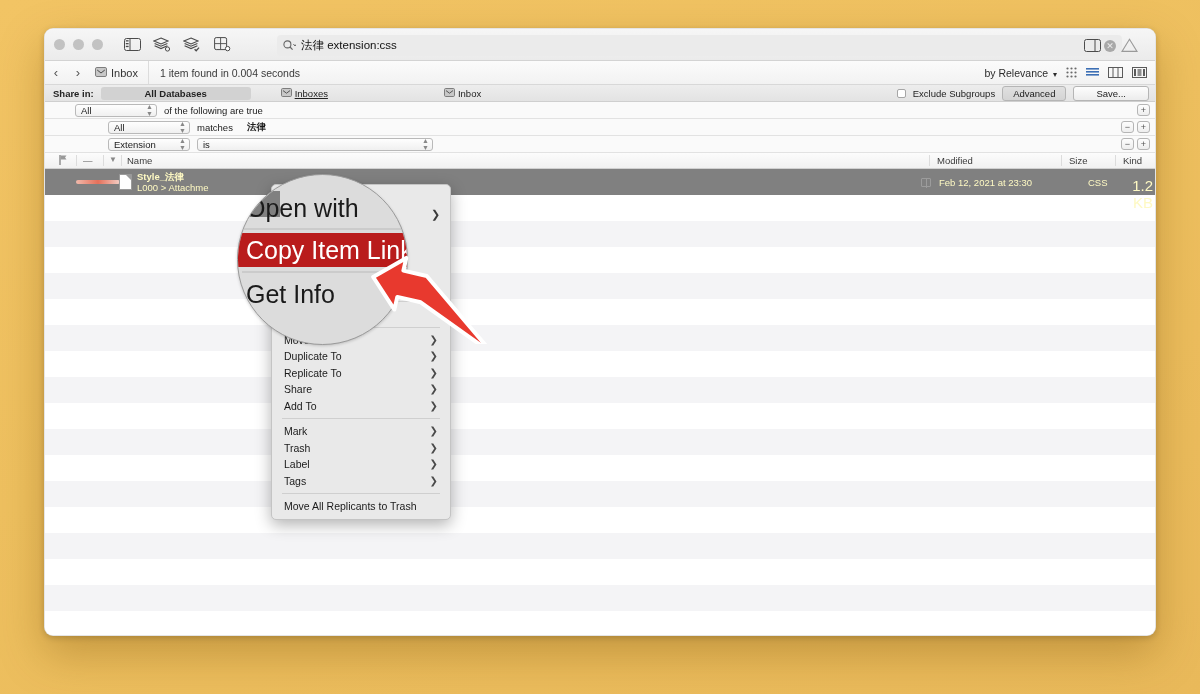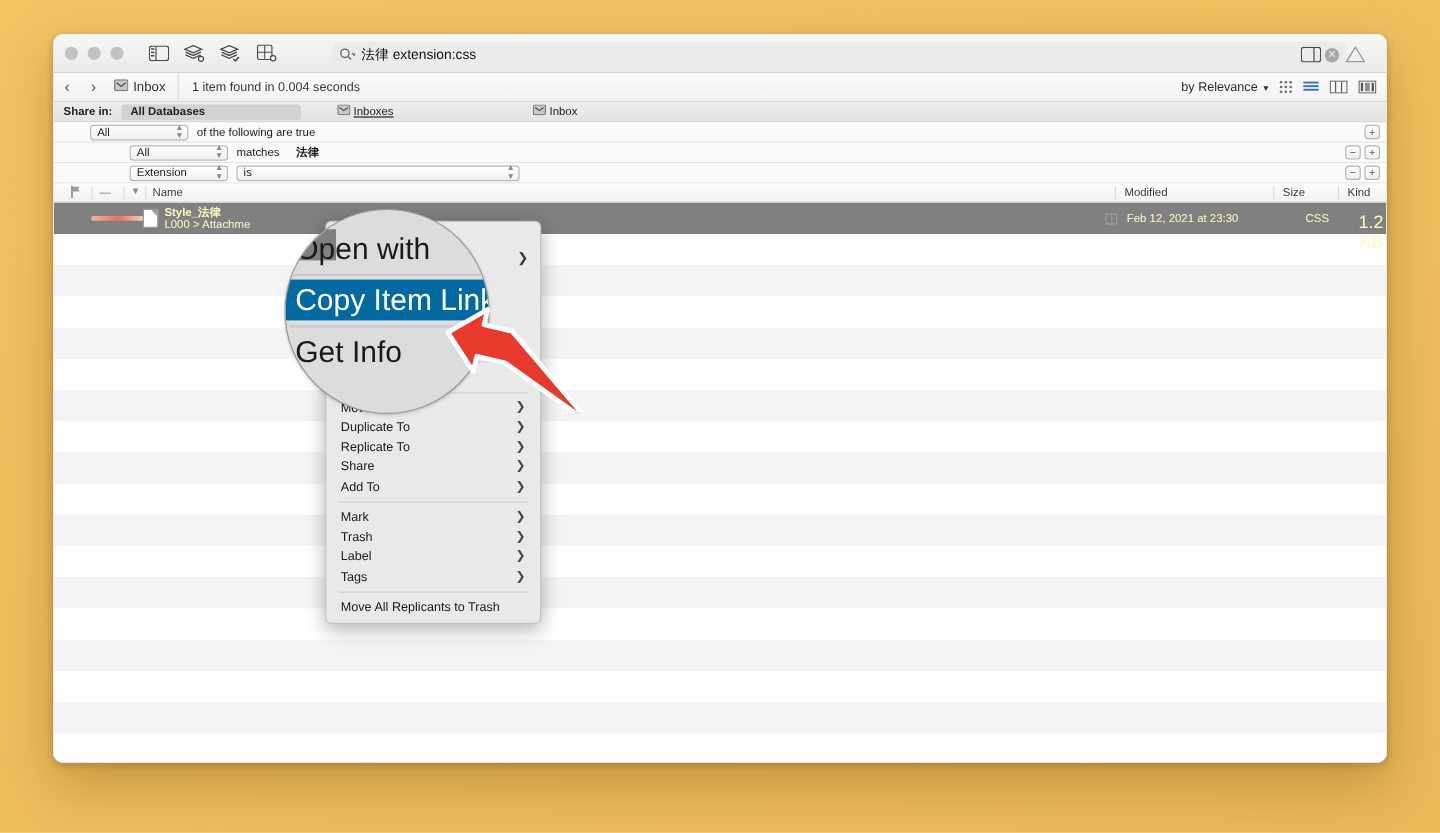--- a/index.html
+++ b/index.html
@@ -100,21 +100,21 @@
     padding-left: 8px;
     position: relative;
   }
   #searchin .label { margin-right: 7px; font-weight: bold; }
   .scope {
     padding: 0 8px; height: 13px; line-height: 13px;
     display: flex; align-items: center; gap: 3px;
   }
   .scope.active {
     background: #d2d2d2; border-radius: 3px;
-    font-weight: bold; min-width: 150px; 
+    font-weight: bold; min-width: 150px; justify-content: center;
   }
   #searchin-right {
     position: absolute; right: 6px; top: 0; height: 100%;
     display: flex; align-items: center; gap: 7px; font-size: 9.5px;
   }
   .chk { width: 9px; height: 9px; border: 1px solid #a6a6a6; background: #fff; border-radius: 2px; }
   .minibtn {
     border: 1px solid #b5b5b5; border-radius: 3px;
     background: linear-gradient(#fdfdfd,#ececec);
     padding: 1px 10px; font-size: 9.5px; color: #1a1a1a;
@@ -237,21 +237,21 @@
   }
   .lens-row { position: absolute; left: 0; width: 171px; }
   #lz-openwith {
     top: 16px; height: 34px;
     font-size: 25px; color: #1a1a1a;
     padding-left: 8px; line-height: 34px;
     white-space: nowrap;
   }
   #lz-sep1 { top: 53px; height: 2px; background: #cbcbcb; left: 4px; width: 163px; }
   #lz-copy {
-    top: 58px; height: 34px; background: #0369a1;
+    top: 58px; height: 34px; background: #b91c1c;
     color: #fff; font-size: 25px; line-height: 34px;
     padding-left: 8px; white-space: nowrap;
   }
   #lz-sep2 { top: 96px; height: 2px; background: #cbcbcb; left: 4px; width: 163px; }
   #lz-getinfo {
     top: 102px; height: 34px;
     font-size: 25px; color: #1a1a1a;
     padding-left: 8px; line-height: 34px;
     white-space: nowrap;
   }
@@ -435,20 +435,26 @@
     <span class="scope" style="margin-left:100px;">
       <span>
         <svg width="11" height="9" viewBox="0 0 11 9">
             <rect x="0.5" y="0.5" width="10" height="8" rx="1.2" fill="#c8c8c8" stroke="#7d7d7d"></rect>
             <path d="M2 2.6 L5.5 5.2 L9 2.6" fill="none" stroke="#4a4a4a" stroke-width="0.9"></path>
           </svg>
       </span>
       <span>Inbox</span>
     </span>
 
+    <div id="searchin-right">
+      <span class="chk"></span>
+      <span>Exclude Subgroups</span>
+      <span class="minibtn pressed">Advanced</span>
+      <span class="minibtn" style="padding:1px 22px;">Save...</span>
+    </div>
   </div>
 
   <div class="crit">
     <span class="popup" style="width:82px;">
       <span>All</span>
       <span class="stepper">▲<br>▼</span>
     </span>
     <span class="txt">of the following are true</span>
     <span class="crit-right">
       <span class="pmbtn">+</span>

